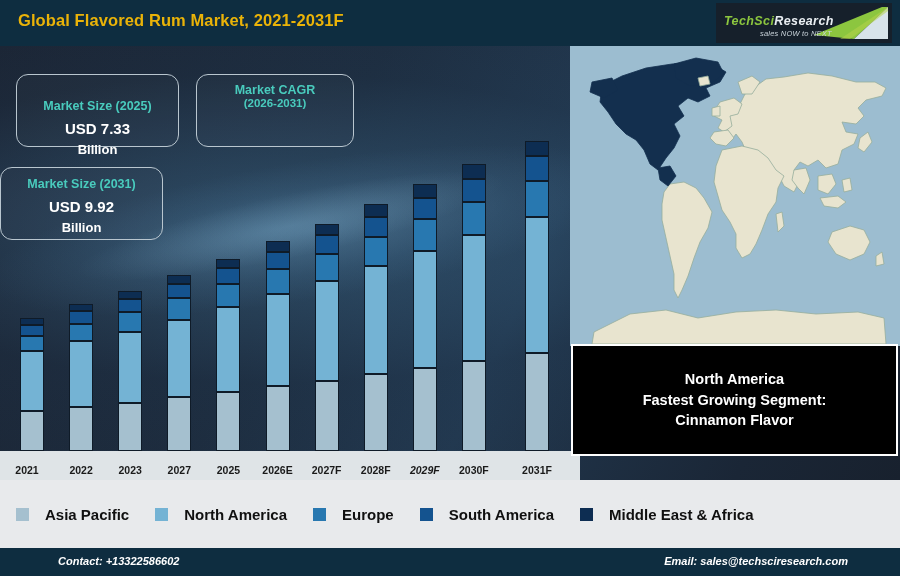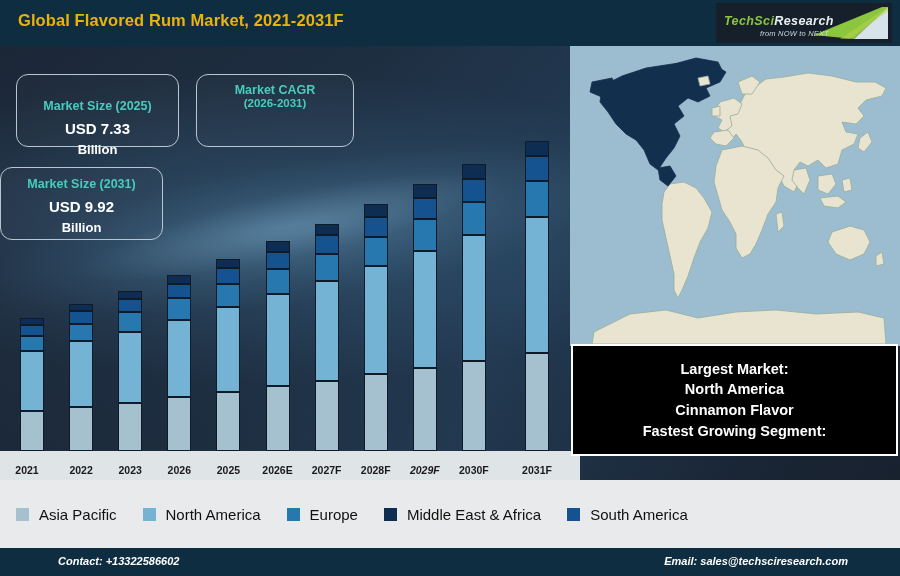--- a/index.html
+++ b/index.html
@@ -108,22 +108,22 @@
 
   
   .legend {
     position:absolute; left:0; top:480px; width:900px; height:68px;
     background:#e8eaec;
     display:flex; align-items:center; padding-left:16px; gap:0;
   }
   .legend-item { display:flex; align-items:center; }
   .legend-swatch { width:13px; height:13px; display:inline-block; }
   .legend-text {
-    font-size:15px; font-weight:normal; color:#101010;
-    margin-left:10px; margin-right:26px; white-space:nowrap;
+    font-size:15px; font-weight:bold; color:#101010;
+    margin-left:16px; margin-right:26px; white-space:nowrap;
   }
 
   
   .footer {
     position:absolute; left:0; top:548px; width:900px; height:28px;
     background:#0e2d40; color:#ffffff;
   }
   .footer span {
     position:absolute; top:7px;
     font-size:11px; font-style:italic; font-weight:bold;
@@ -140,21 +140,21 @@
     <div class="header-title">Global Flavored Rum Market, 2021-2031F</div>
     <div class="logo">
       <svg class="logo-arrow" viewBox="0 0 80 36">
         <polygon points="4,30 72,2 78,2 44,34" fill="#8cc63f"></polygon>
         <polygon points="44,34 78,2 78,34" fill="#d7e3ea"></polygon>
         <polygon points="30,34 78,2 78,6 40,34" fill="#b5d44a" opacity=".55"></polygon>
       </svg>
       <div class="logo-text">
         <span class="logo-tech">TechSci</span><span class="logo-res">Research</span>
       </div>
-      <div class="logo-tag">from NOW to NEXT</div>
+      <div class="logo-tag">sales NOW to NEXT</div>
     </div>
   </div>
 
   <div class="chart-panel">
     <div class="swoosh"></div>
     <div class="swoosh2"></div>
 
     <div class="kpi" id="kpi-size-2025">
       <div class="kpi-label">Market Size (2025)</div>
       <div class="kpi-value">USD 7.33</div>
@@ -249,21 +249,21 @@
           <div class="seg" style="height: 35.9619px; background: rgb(40, 120, 176);"></div>
           <div class="seg" style="height: 135.619px; background: rgb(116, 179, 212);"></div>
           <div class="seg" style="height: 98.1333px; background: rgb(165, 192, 207);"></div>
         </div>
       </div>
     <div class="axis-strip"></div>
     <div class="bars" id="xlabels-layer">
         <div class="xlab" style="left: 0;">2021</div>
         <div class="xlab" style="left: 54.1px;">2022</div>
         <div class="xlab" style="left: 103.2px;">2023</div>
-        <div class="xlab" style="left: 152.3px;">2026</div>
+        <div class="xlab" style="left: 152.3px;">2027</div>
         <div class="xlab" style="left: 201.4px;">2025</div>
         <div class="xlab" style="left: 250.5px;">2026E</div>
         <div class="xlab" style="left: 299.6px;">2027F</div>
         <div class="xlab" style="left: 348.7px;">2028F</div>
         <div class="xlab" style="left: 397.8px; font-style: italic;">2029F</div>
         <div class="xlab" style="left: 446.9px;">2030F</div>
         <div class="xlab" style="left: 510px;">2031F</div>
       </div>
   </div>
 
@@ -303,46 +303,45 @@
       <path fill="#132f4e" stroke="#132f4e" stroke-width="0.8" d="M104 18 L126 12 L148 16 L154 28 L140 38 L120 40 L106 32 Z"></path>
       <path fill="#132f4e" stroke="#132f4e" stroke-width="0.8" d="M88 122 L100 120 L106 130 L98 140 L90 134 Z"></path>
       <path fill="#132f4e" stroke="#132f4e" stroke-width="0.8" d="M22 36 L42 32 L48 44 L34 52 L20 46 Z"></path>
       <path fill="#e8e4cf" stroke="#96ad9c" stroke-width="0.8" d="M128 32 L138 30 L140 38 L130 40 Z"></path>
 
       <path fill="#e8e4cf" stroke="#96ad9c" stroke-width="0.8" d="M24 286 L60 268 L96 264 L128 272 L166 266 L206 264 L246 268 L288 266 L314 272 L316 298 L22 298 Z"></path>
     </svg>
   </div>
 
   <div class="callout">
-    <div>Largest Market:</div>
     <div>North America</div>
+    <div>Fastest Growing Segment:</div>
     <div>Cinnamon Flavor</div>
-    <div>Fastest Growing Segment:</div>
   </div>
 
   <div class="legend" id="legend-layer">
       <div class="legend-item">
         <span class="legend-swatch" style="background: rgb(165, 192, 207);"></span>
         <span class="legend-text">Asia Pacific</span>
       </div>
       <div class="legend-item">
         <span class="legend-swatch" style="background: rgb(116, 179, 212);"></span>
         <span class="legend-text">North America</span>
       </div>
       <div class="legend-item">
         <span class="legend-swatch" style="background: rgb(40, 120, 176);"></span>
         <span class="legend-text">Europe</span>
       </div>
       <div class="legend-item">
+        <span class="legend-swatch" style="background: rgb(20, 83, 143);"></span>
+        <span class="legend-text">South America</span>
+      </div>
+      <div class="legend-item">
         <span class="legend-swatch" style="background: rgb(13, 45, 82);"></span>
         <span class="legend-text">Middle East &amp; Africa</span>
-      </div>
-      <div class="legend-item">
-        <span class="legend-swatch" style="background: rgb(20, 83, 143);"></span>
-        <span class="legend-text">South America</span>
       </div>
     </div>
 
   <div class="footer">
     <span id="footer-contact">Contact: +13322586602</span>
     <span id="footer-email">Email: sales@techsciresearch.com</span>
   </div>
 
 </div>
 

